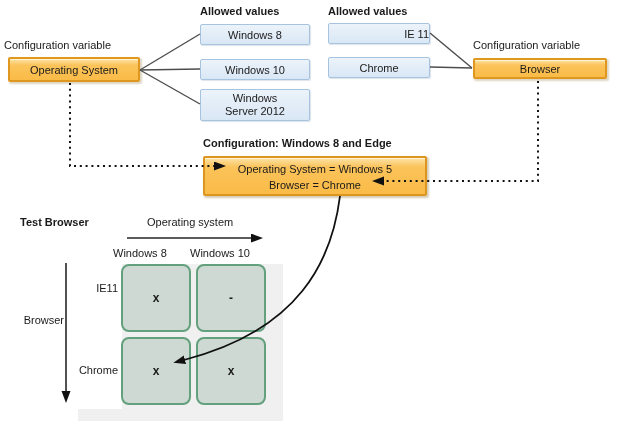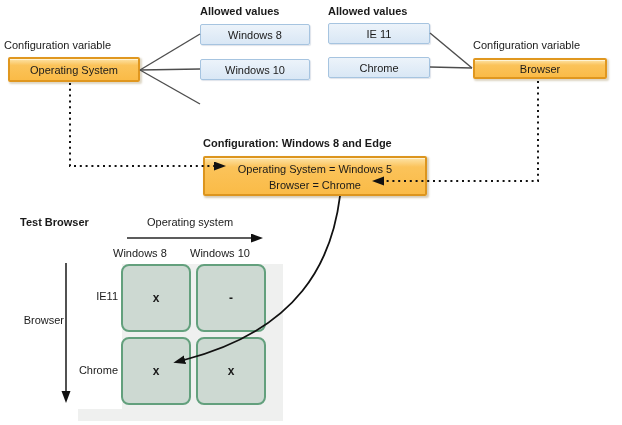--- a/index.html
+++ b/index.html
@@ -47,23 +47,26 @@
     <span>Operating System</span>
   </div>
 
   <div class="abs lbl bold" style="left:200px;top:5px;width:110px;">Allowed values</div>
   <div class="abs val-box" style="left:200px;top:24px;width:110px;height:21px;">
     <span>Windows 8</span>
   </div>
   <div class="abs val-box" style="left:200px;top:59px;width:110px;height:21px;">
     <span>Windows 10</span>
   </div>
+  <div class="abs val-box" style="left:200px;top:89px;width:110px;height:32px;line-height:13px;">
+    <span style="max-width:72px;display:inline-block;">Windows Server 2012</span>
+  </div>
 
   <div class="abs lbl bold" style="left:328px;top:5px;width:102px;">Allowed values</div>
-  <div class="abs val-box" style="left:328px;top:23px;width:102px;height:21px;">
+  <div class="abs val-box" style="left:328px;top:23px;width:102px;height:21px;justify-content:flex-end;">
     <span>IE 11</span>
   </div>
   <div class="abs val-box" style="left:328px;top:57px;width:102px;height:21px;">
     <span>Chrome</span>
   </div>
 
   <div class="abs lbl" style="left:473px;top:39px;width:134px;">Configuration variable</div>
   <div class="abs var-box" style="left:473px;top:58px;width:134px;height:21px;">
     <span>Browser</span>
   </div>
@@ -77,21 +80,21 @@
   <div class="abs lbl bold" style="left:20px;top:216px;width:90px;">Test Browser</div>
   <div class="abs lbl" style="left:147px;top:216px;width:116px;">Operating system</div>
   <div class="abs lbl" style="left:8px;top:314px;width:56px;text-align:right;">Browser</div>
 
   <div class="abs panel" style="left:122px;top:264px;width:161px;height:157px;"></div>
   <div class="abs panel" style="left:78px;top:409px;width:44px;height:12px;"></div>
 
   <div class="abs lbl" style="left:113px;top:247px;width:86px;">Windows 8</div>
   <div class="abs lbl" style="left:190px;top:247px;width:84px;">Windows 10</div>
 
-  <div class="abs rowlbl" style="left:58px;top:290px;width:60px;">IE11</div>
+  <div class="abs rowlbl" style="left:58px;top:282px;width:60px;">IE11</div>
   <div class="abs rowlbl" style="left:58px;top:364px;width:60px;">Chrome</div>
 
   <div class="abs cell" style="left:121px;top:264px;width:70px;height:68px;">
     <span>x</span>
   </div>
   <div class="abs cell" style="left:196px;top:264px;width:70px;height:68px;">
     <span>-</span>
   </div>
   <div class="abs cell" style="left:121px;top:337px;width:70px;height:68px;">
     <span>x</span>

